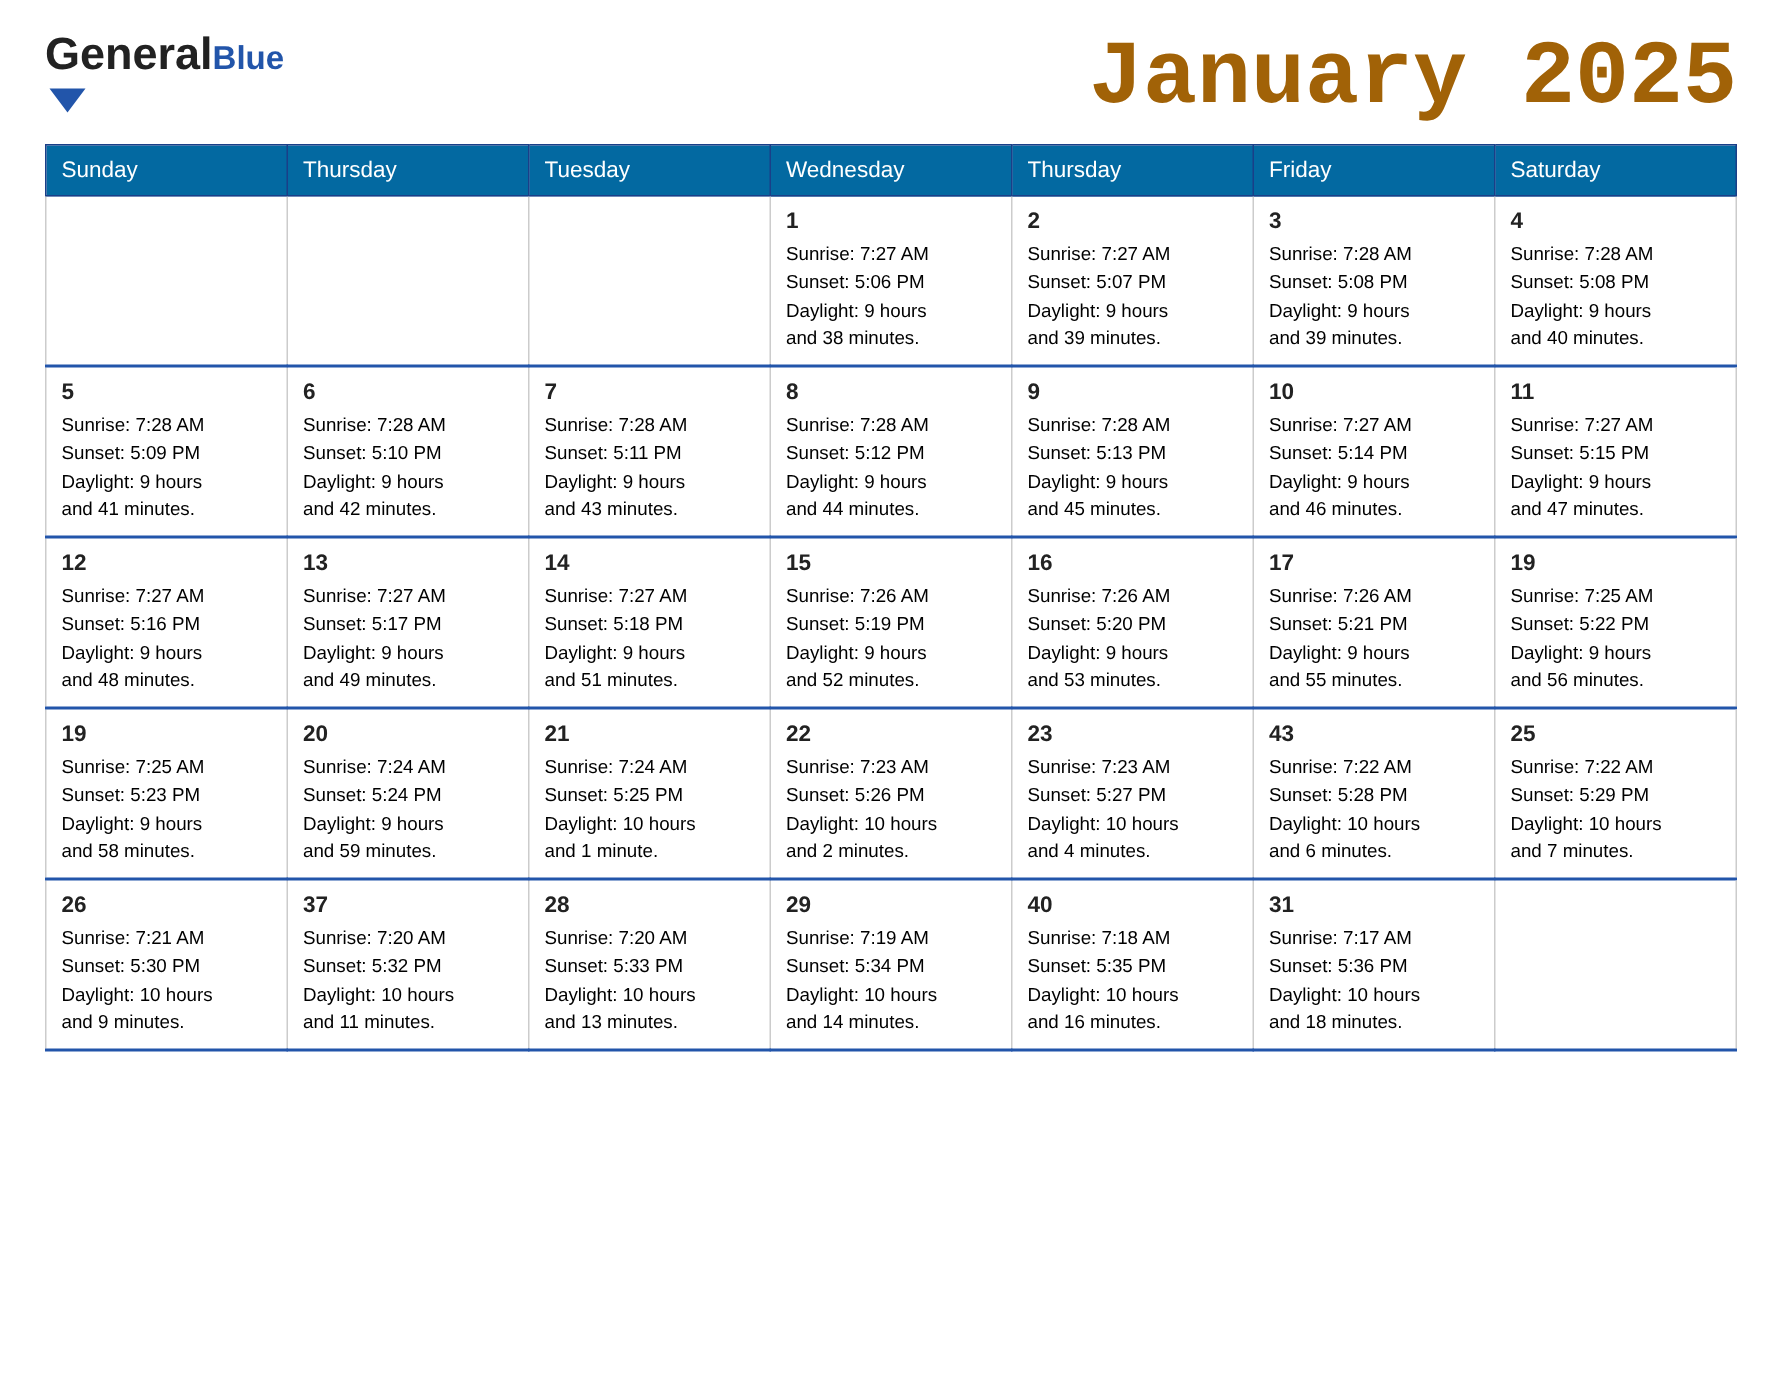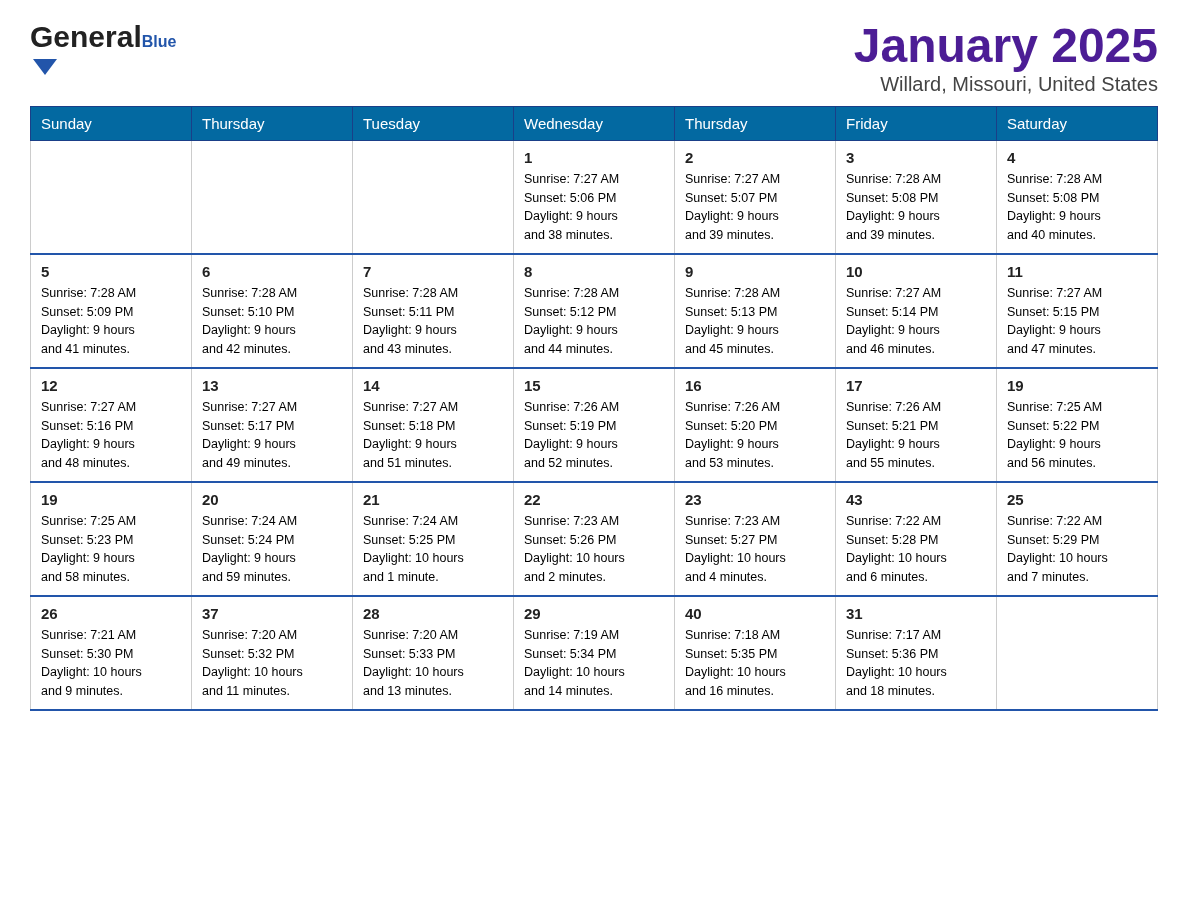--- a/index.html
+++ b/index.html
@@ -20,41 +20,42 @@
     .logo {
       display: flex;
       align-items: center;
     }
     .logo-text-general {
       font-size: 30px;
       font-weight: bold;
       color: #222;
     }
     .logo-text-blue {
-      font-size: 16px;
+      font-size: 22px;
       font-weight: bold;
       color: #2255aa;
     }
     .logo-icon {
       width: 0;
       height: 0;
       border-left: 12px solid transparent;
       border-right: 12px solid transparent;
       border-top: 16px solid #2255aa;
       margin-left: 3px;
       margin-top: 5px;
     }
     .title-block {
       text-align: right;
     }
     .title-block h1 {
-      font-size: 48px;
-      font-weight: bold;
-      color: #4c1d95;
+      font-size: 60px;
+      font-weight: bold;
+      color: #a16207;
       line-height: 1.1;
+      font-family: Liberation Mono, monospace;
     }
     .title-block h2 {
       font-size: 20px;
       font-weight: normal;
       color: #444;
     }
     .calendar {
       width: 100%;
       border-collapse: collapse;
       margin-top: 10px;
@@ -101,21 +102,20 @@
 
 <div class="header">
   <div class="logo">
     <div>
       <span class="logo-text-general">General</span><span class="logo-text-blue">Blue</span>
       <div class="logo-icon"></div>
     </div>
   </div>
   <div class="title-block">
     <h1>January 2025</h1>
-    <h2>Willard, Missouri, United States</h2>
   </div>
 </div>
 
 <table class="calendar">
   <thead>
     <tr>
     <th>Sunday</th>
         <th>Thursday</th>
         <th>Tuesday</th>
         <th>Wednesday</th>

